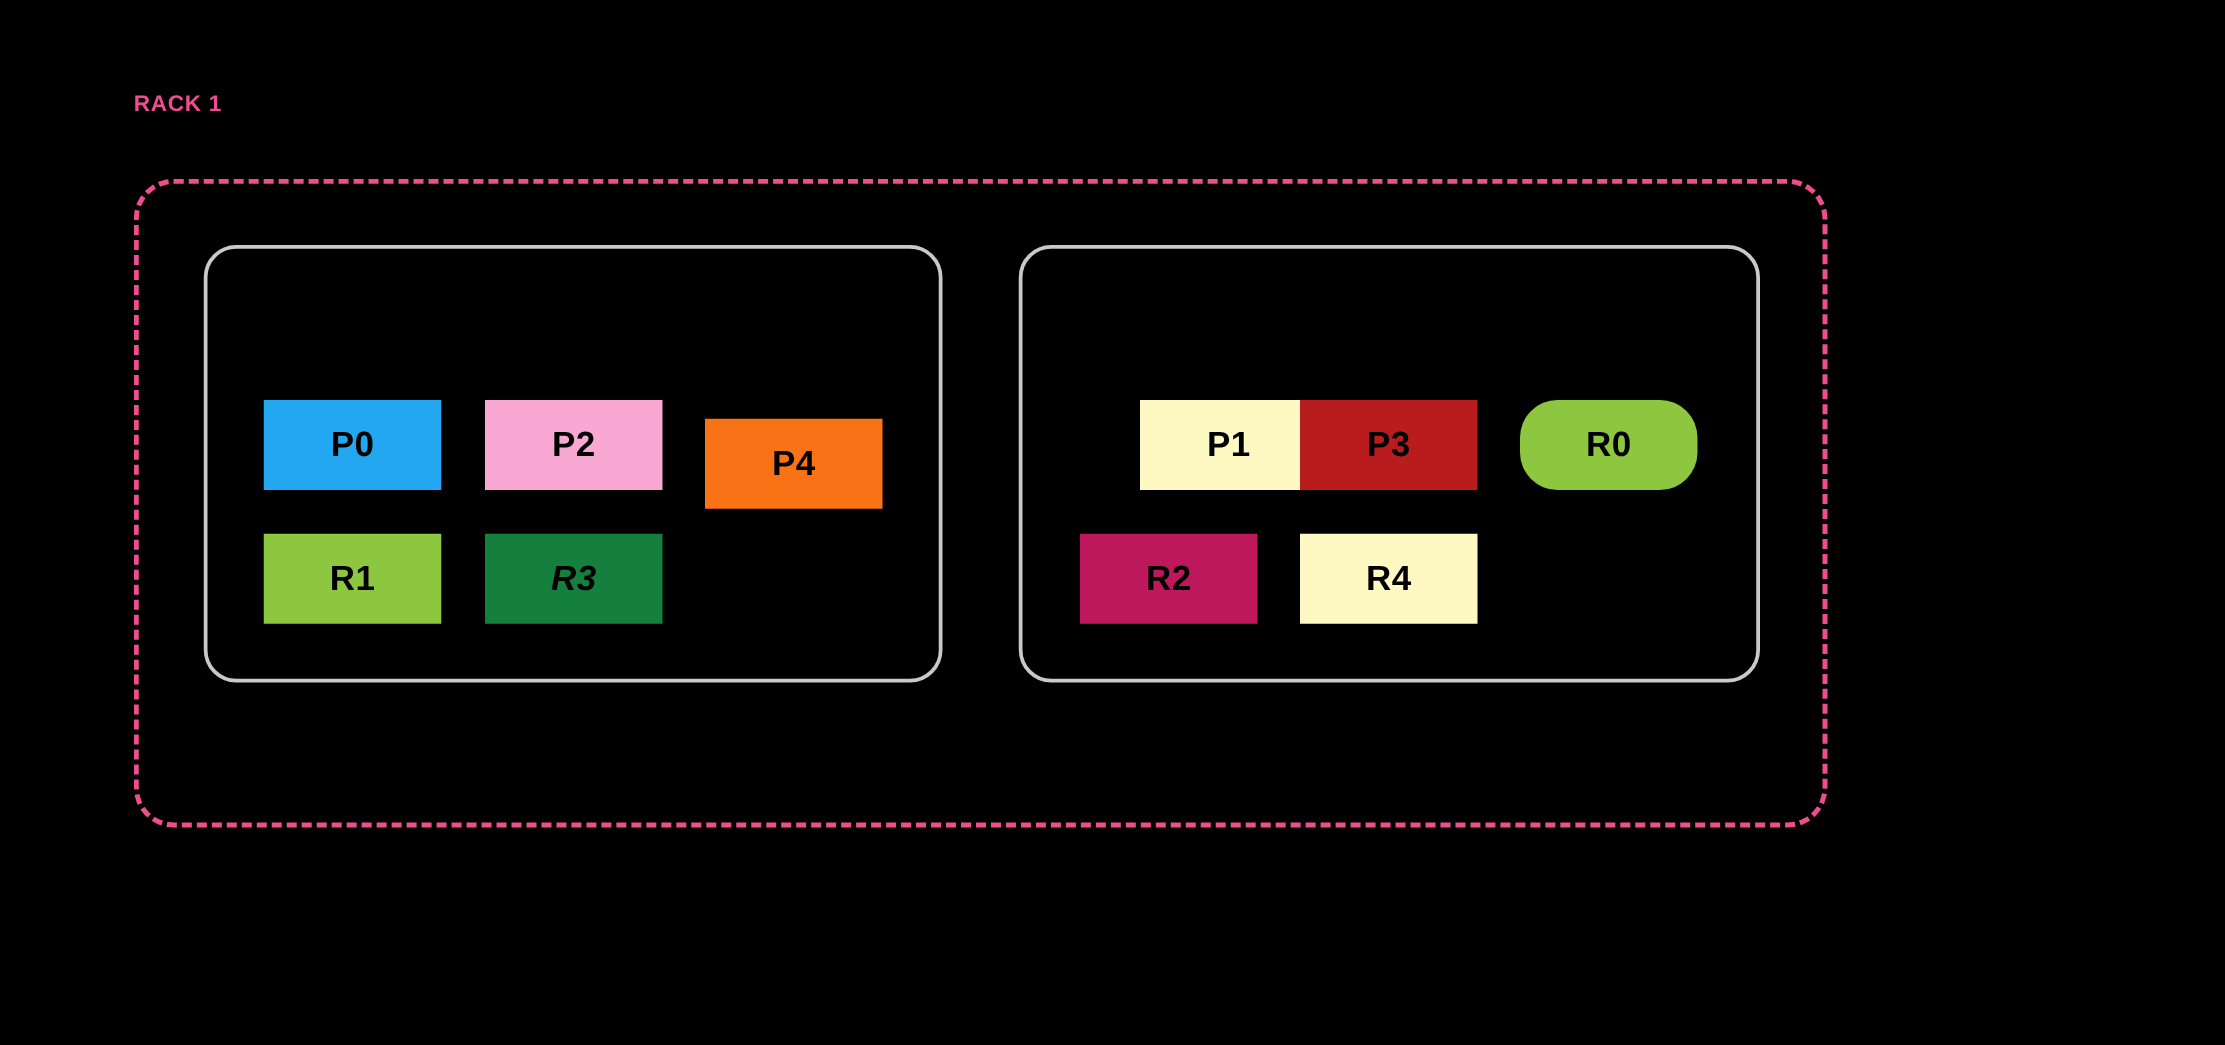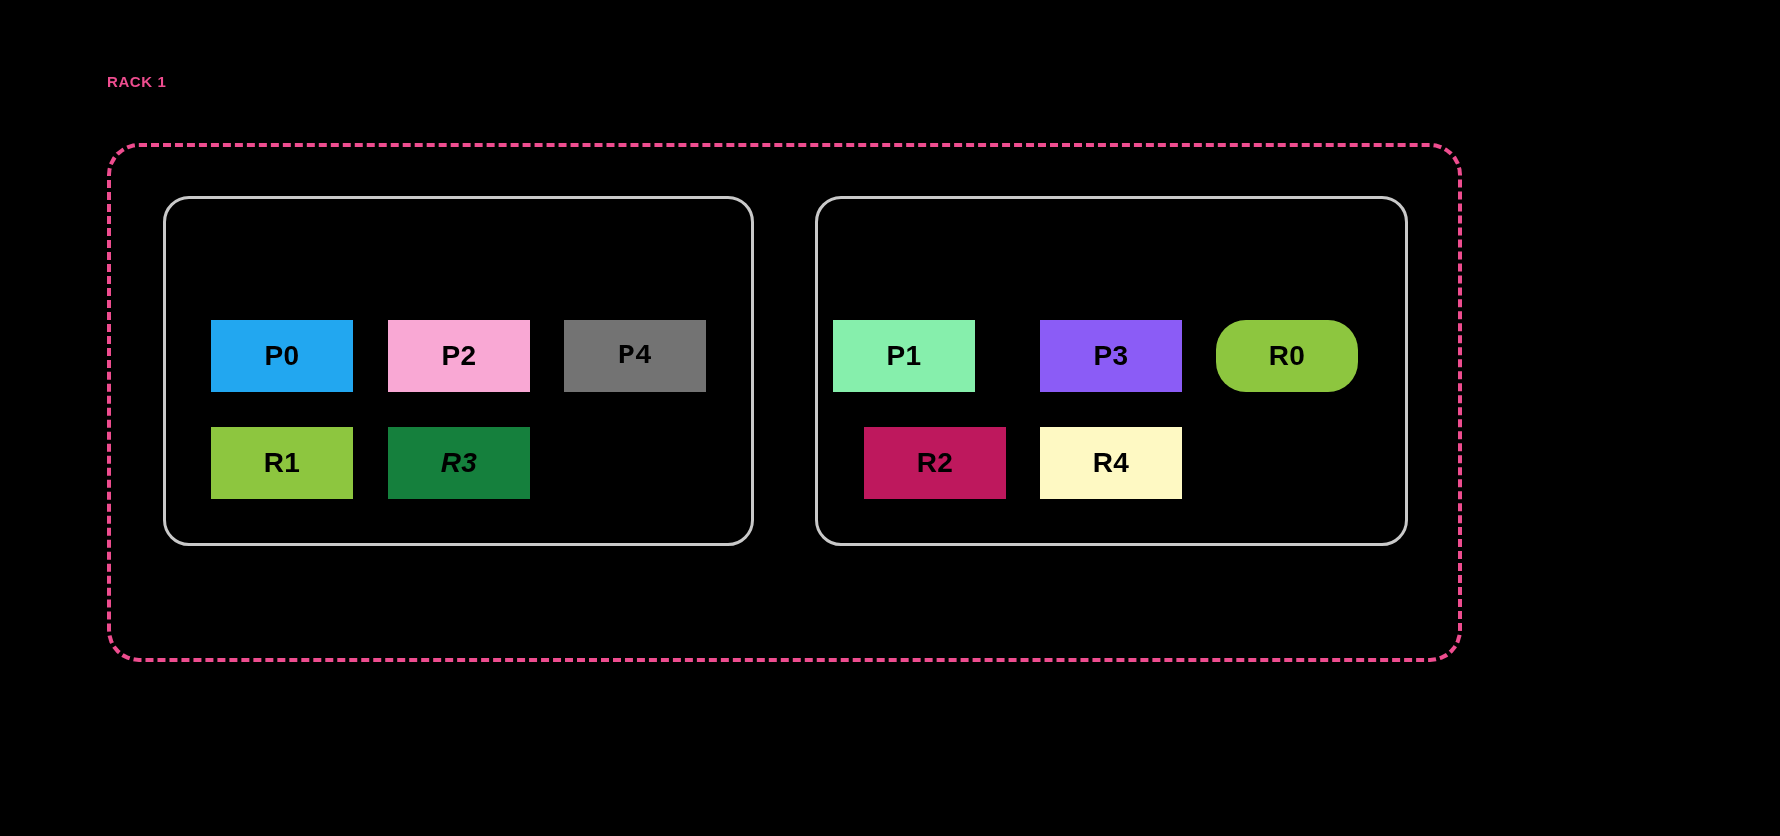--- a/index.html
+++ b/index.html
@@ -19,21 +19,21 @@
     height: 836px;
     background: #000000;
     overflow: hidden;
   }
 
   
   .rack-label {
     position: absolute;
     left: 107px;
     top: 74px;
-    font-size: 15px;
+    font-size: 18px;
     font-weight: bold;
     letter-spacing: 0.6px;
     color: #ee4d8f;
     white-space: nowrap;
     line-height: 1;
   }
 
   
   .rack-boundary {
     position: absolute;
@@ -95,23 +95,23 @@
 
   <div class="rack-boundary" style="border-color: rgb(238, 77, 143);"></div>
 
   <div class="node-panel" id="node-panel-0" style="border-color: rgb(201, 201, 201);"></div>
 
   <div class="node-panel" id="node-panel-1" style="border-color: rgb(201, 201, 201);"></div>
 
   <div id="blocks-layer">
       <div class="block partition" style="left: 211px; top: 320px; background: rgb(34, 167, 240); color: rgb(0, 0, 0);">P0</div>
       <div class="block partition" style="left: 388px; top: 320px; background: #f9a8d4; color: rgb(0, 0, 0);">P2</div>
-      <div class="block partition" style="left: 564px; top: 320px; background: #737373; color: rgb(0, 0, 0); font-family: Liberation Mono, monospace;">P4</div>
+      <div class="block partition" style="left: 564px; top: 335px; background: #f97316; color: rgb(0, 0, 0);">P4</div>
       <div class="block replica" style="left: 211px; top: 427px; background: rgb(141, 198, 63); color: #000000;">R1</div>
       <div class="block replica" style="left: 388px; top: 427px; background: #15803d; color: rgb(0, 0, 0); font-style: italic;">R3</div>
-      <div class="block partition" style="left: 833px; top: 320px; background: #86efac; color: rgb(0, 0, 0);">P1</div>
-      <div class="block partition" style="left: 1040px; top: 320px; background: #8b5cf6; color: rgb(0, 0, 0);">P3</div>
+      <div class="block partition" style="left: 912px; top: 320px; background: #fef9c3; color: rgb(0, 0, 0);">P1</div>
+      <div class="block partition" style="left: 1040px; top: 320px; background: #b91c1c; color: rgb(0, 0, 0);">P3</div>
       <div class="block replica" style="left: 1216px; top: 320px; background: rgb(141, 198, 63); color: rgb(0, 0, 0); border-radius: 30px;">R0</div>
       <div class="block replica" style="left: 864px; top: 427px; background: #be185d; color: rgb(0, 0, 0);">R2</div>
       <div class="block replica" style="left: 1040px; top: 427px; background: #fef9c3; color: rgb(0, 0, 0);">R4</div>
     </div>
 
 </div>
 
 </body></html>

